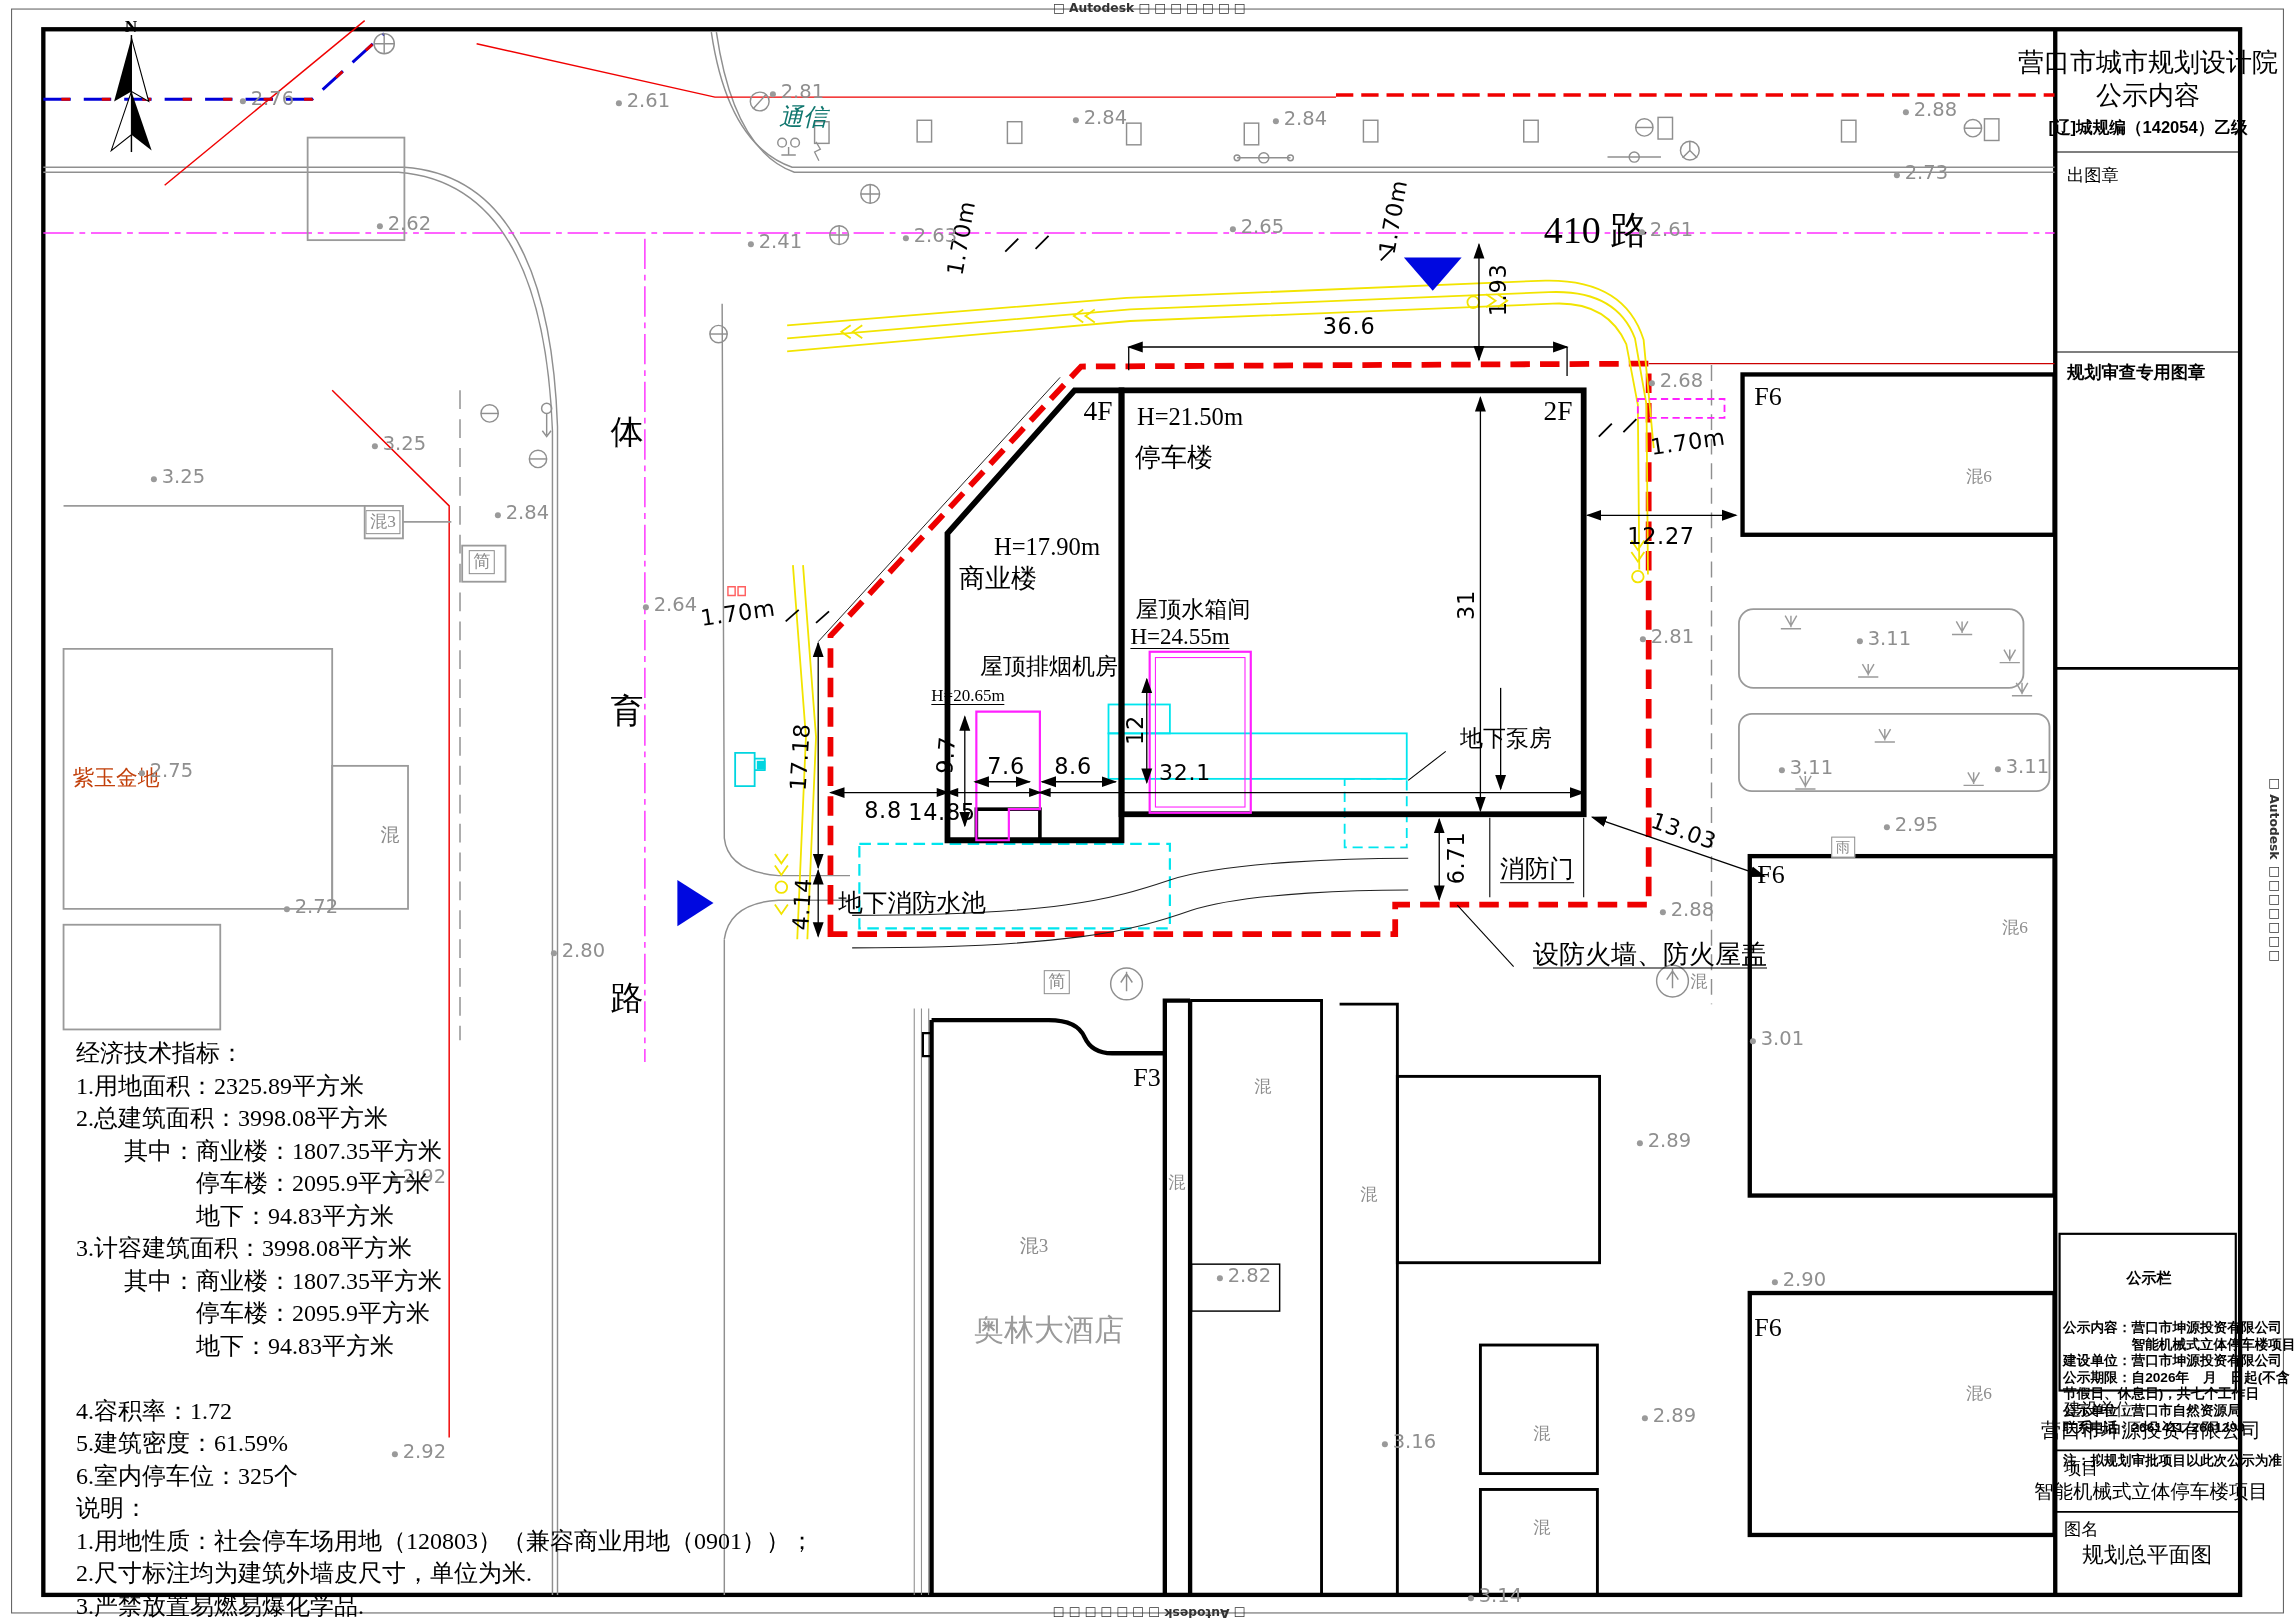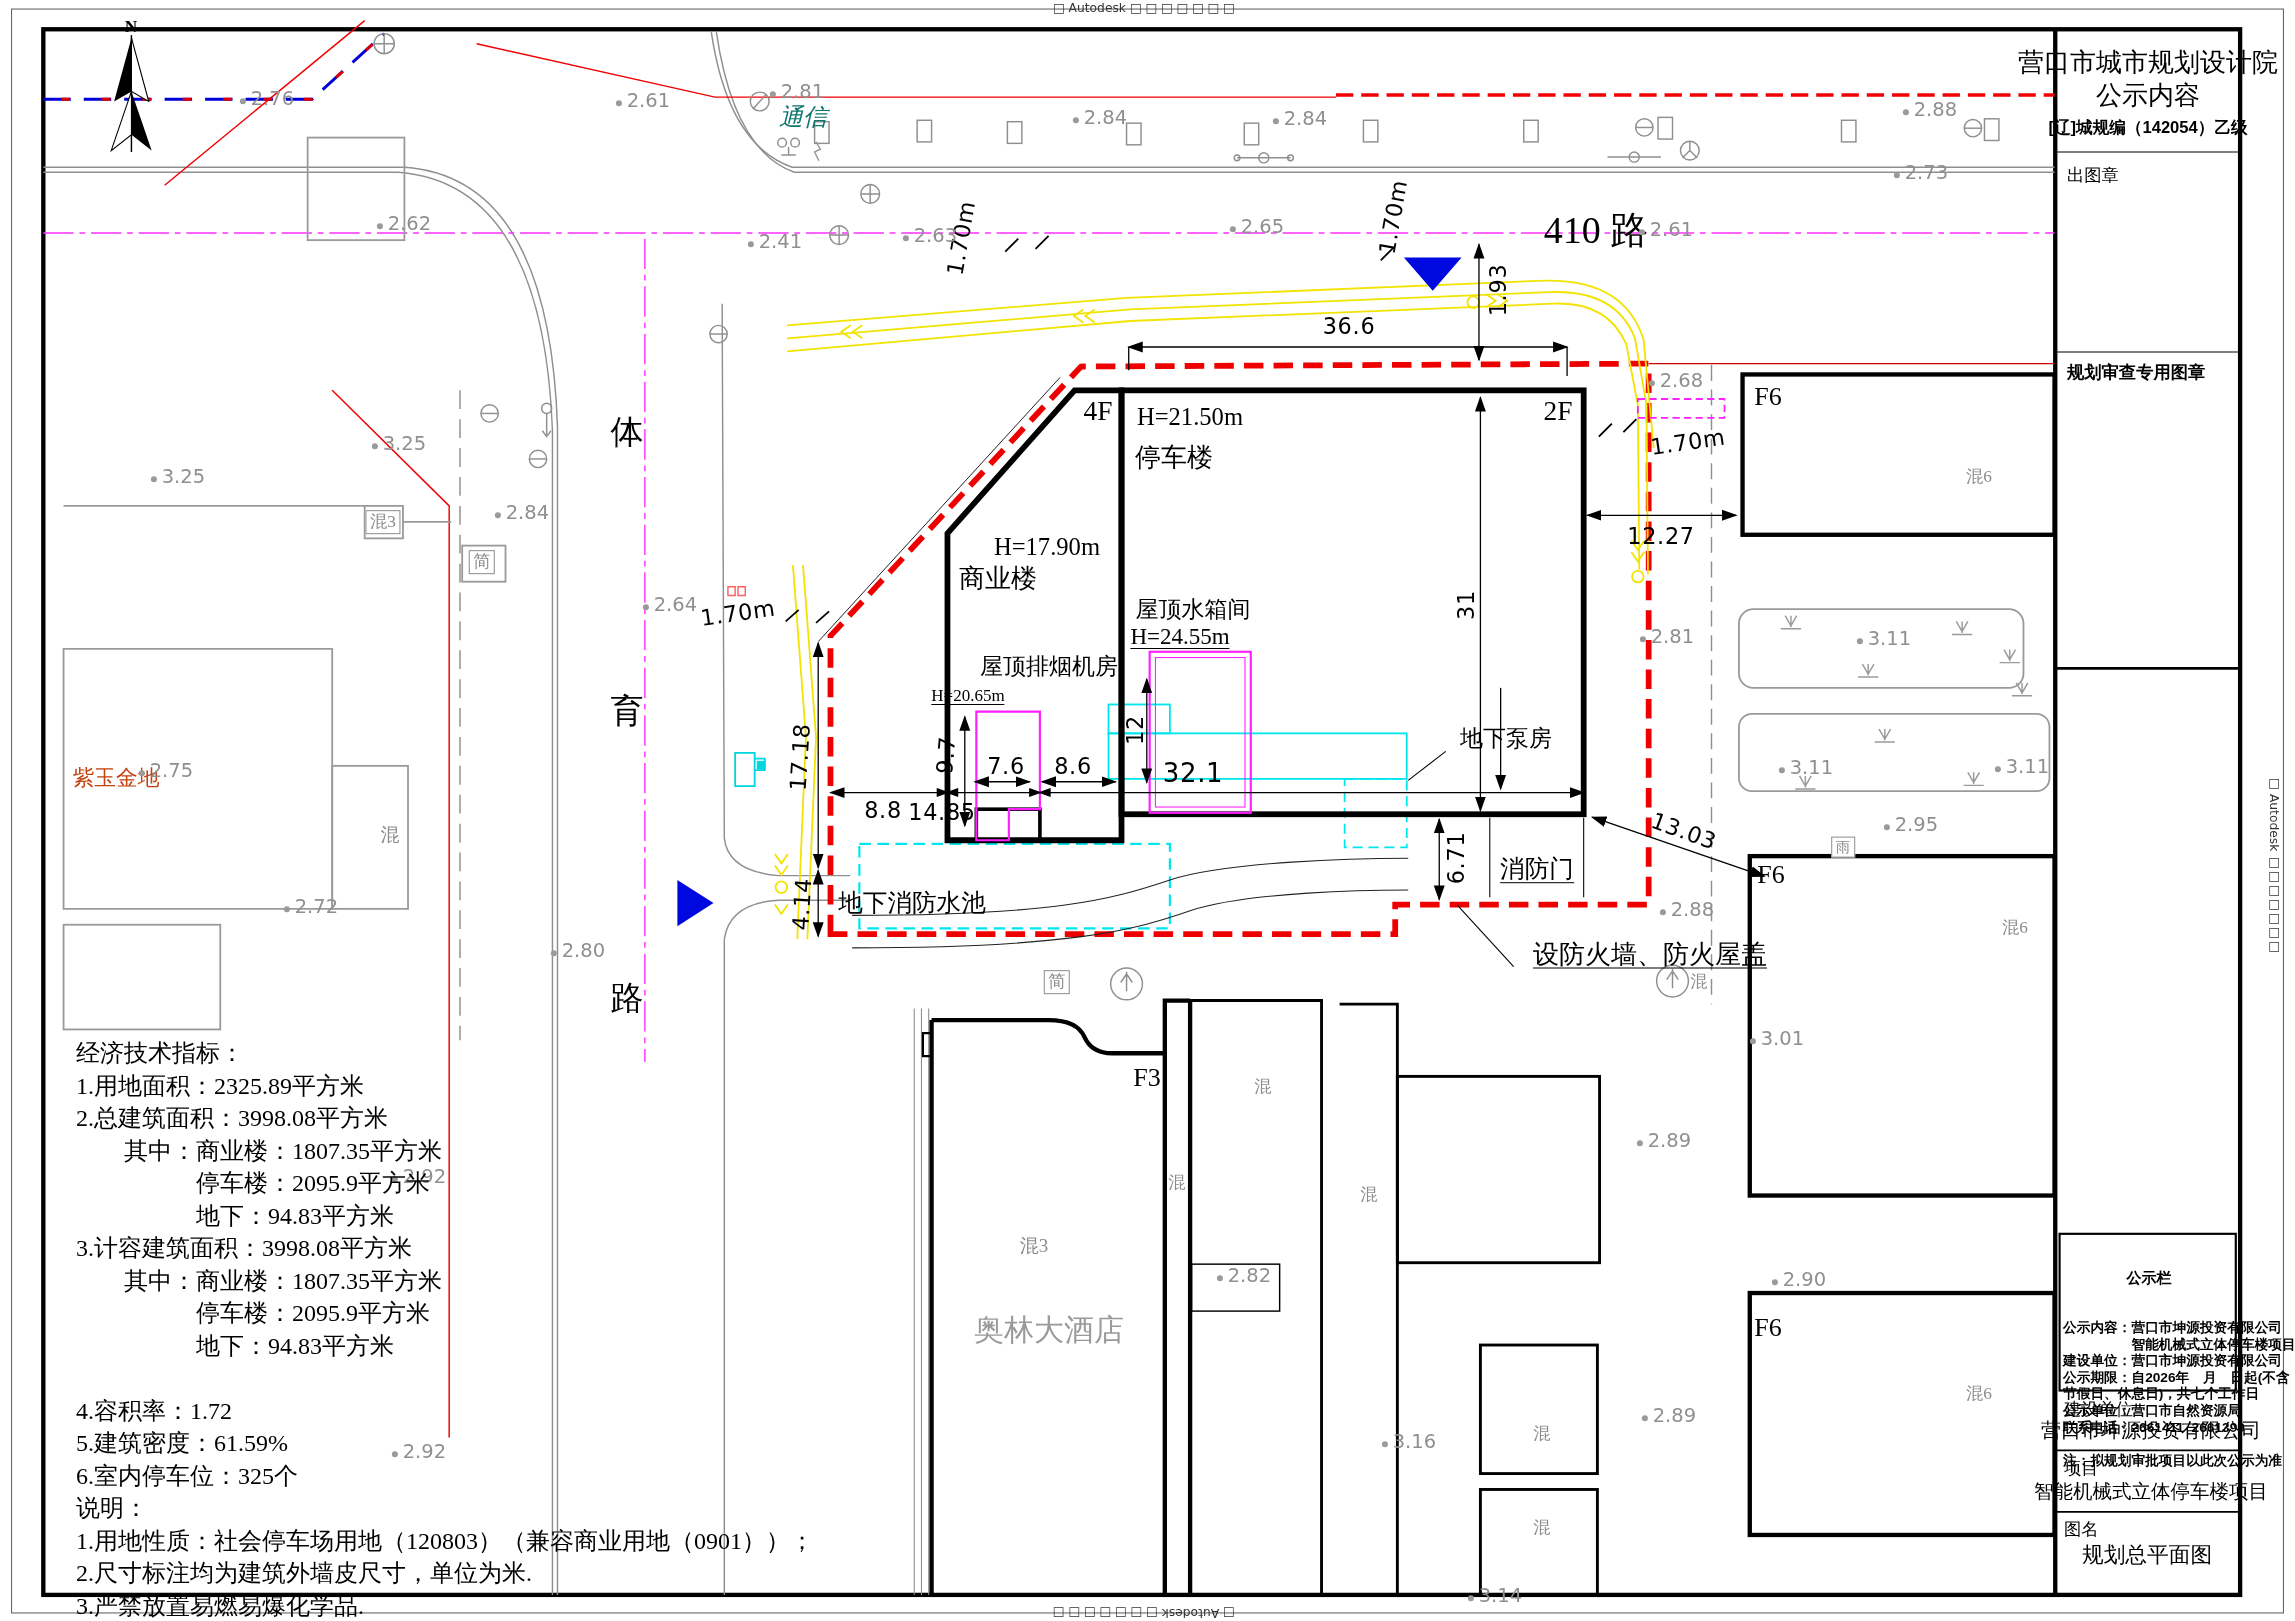--- a/index.html
+++ b/index.html
@@ -10,21 +10,21 @@
        font-family:"Liberation Serif",serif;transform:translate(-50%,-50%);}
   .dim{font-family:"DejaVu Sans",sans-serif;letter-spacing:0.7px;}
   .elev{position:absolute;white-space:nowrap;line-height:1;color:#8f8f8f;
         font-family:"DejaVu Sans",sans-serif;font-size:19.5px;transform:translate(-50%,-50%);}
   .elev i{display:inline-block;width:5.8px;height:5.8px;border-radius:50%;
         background:#9a9a9a;margin-right:5px;vertical-align:1.4px;font-style:normal;}
   .boxed{border:1.4px solid #8c8c8c;padding:2.2px 3.6px;background:#fff;}
   .u{border-bottom:1.4px solid #000;padding-bottom:0;}
   .notes{position:absolute;left:76px;top:1037px;font-size:24px;line-height:32.5px;
          white-space:pre;color:#000;font-family:"Liberation Serif",serif;}
-  .wm{position:absolute;font-family:"DejaVu Sans",sans-serif;font-weight:normal;
+  .wm{position:absolute;font-family:"DejaVu Sans",sans-serif;font-weight:bold;
       font-size:12.3px;color:#333;white-space:nowrap;}
   .tb{position:absolute;color:#000;white-space:nowrap;}
   .tb.c{transform:translateX(-50%);}
   .notice{position:absolute;left:2063px;top:1237px;width:172px;
           font-family:"Liberation Sans",sans-serif;font-weight:bold;font-size:13.7px;
           line-height:16.6px;color:#000;white-space:pre;}
   .notice .nt{text-align:center;font-size:15px;}
 </style>
 </head>
 <body>
@@ -322,21 +322,21 @@
       <div class="lbl dim" style="font-size: 22.4px; left: 1661px; top: 536px;">12.27</div>
       <div class="lbl dim" style="font-size: 22.4px; left: 1684px; top: 831px; transform: translate(-50%, -50%) rotate(20deg);">13.03</div>
       <div class="lbl dim" style="font-size: 22.4px; left: 961px; top: 238px; transform: translate(-50%, -50%) rotate(-80deg);">1.70m</div>
       <div class="lbl dim" style="font-size: 22.4px; left: 1393px; top: 217px; transform: translate(-50%, -50%) rotate(-80deg);">1.70m</div>
       <div class="lbl dim" style="font-size: 22.4px; left: 1688px; top: 442px; transform: translate(-50%, -50%) rotate(-8deg);">1.70m</div>
       <div class="lbl dim" style="font-size: 22.4px; left: 738px; top: 613px; transform: translate(-50%, -50%) rotate(-8deg);">1.70m</div>
       <div class="lbl dim" style="font-size: 22.4px; left: 800px; top: 757px; transform: translate(-50%, -50%) rotate(-86deg);">17.18</div>
       <div class="lbl dim" style="font-size: 22.4px; left: 802px; top: 904px; transform: translate(-50%, -50%) rotate(-86deg);">4.14</div>
       <div class="lbl dim" style="font-size: 22.4px; left: 883px; top: 810px;">8.8</div>
       <div class="lbl dim" style="font-size: 22.4px; left: 942px; top: 812px;">14.85</div>
-      <div class="lbl dim" style="font-size: 26px; left: 1185px; top: 773px; margin-left: 8px;">32.1</div>
+      <div class="lbl dim" style="font-size: 22px; left: 1185px; top: 773px;">32.1</div>
       <div class="lbl dim" style="font-size: 22.4px; left: 946px; top: 755px; transform: translate(-50%, -50%) rotate(-85deg);">9.7</div>
       <div class="lbl dim" style="font-size: 22.4px; left: 1006px; top: 766px;">7.6</div>
       <div class="lbl dim" style="font-size: 22.4px; left: 1073px; top: 766px;">8.6</div>
       <div class="lbl dim" style="font-size: 22.4px; left: 1135px; top: 730px; transform: translate(-50%, -50%) rotate(-90deg);">12</div>
       <div class="lbl dim" style="font-size: 22.4px; left: 1456px; top: 858px; transform: translate(-50%, -50%) rotate(-90deg);">6.71</div>
       <div class="elev" style="left: 267px; top: 99px;"><i></i>2.76</div>
       <div class="elev" style="left: 643px; top: 101px;"><i></i>2.61</div>
       <div class="elev" style="left: 797px; top: 92px;"><i></i>2.81</div>
       <div class="elev" style="left: 1100px; top: 118px;"><i></i>2.84</div>
       <div class="elev" style="left: 1300px; top: 119px;"><i></i>2.84</div>

